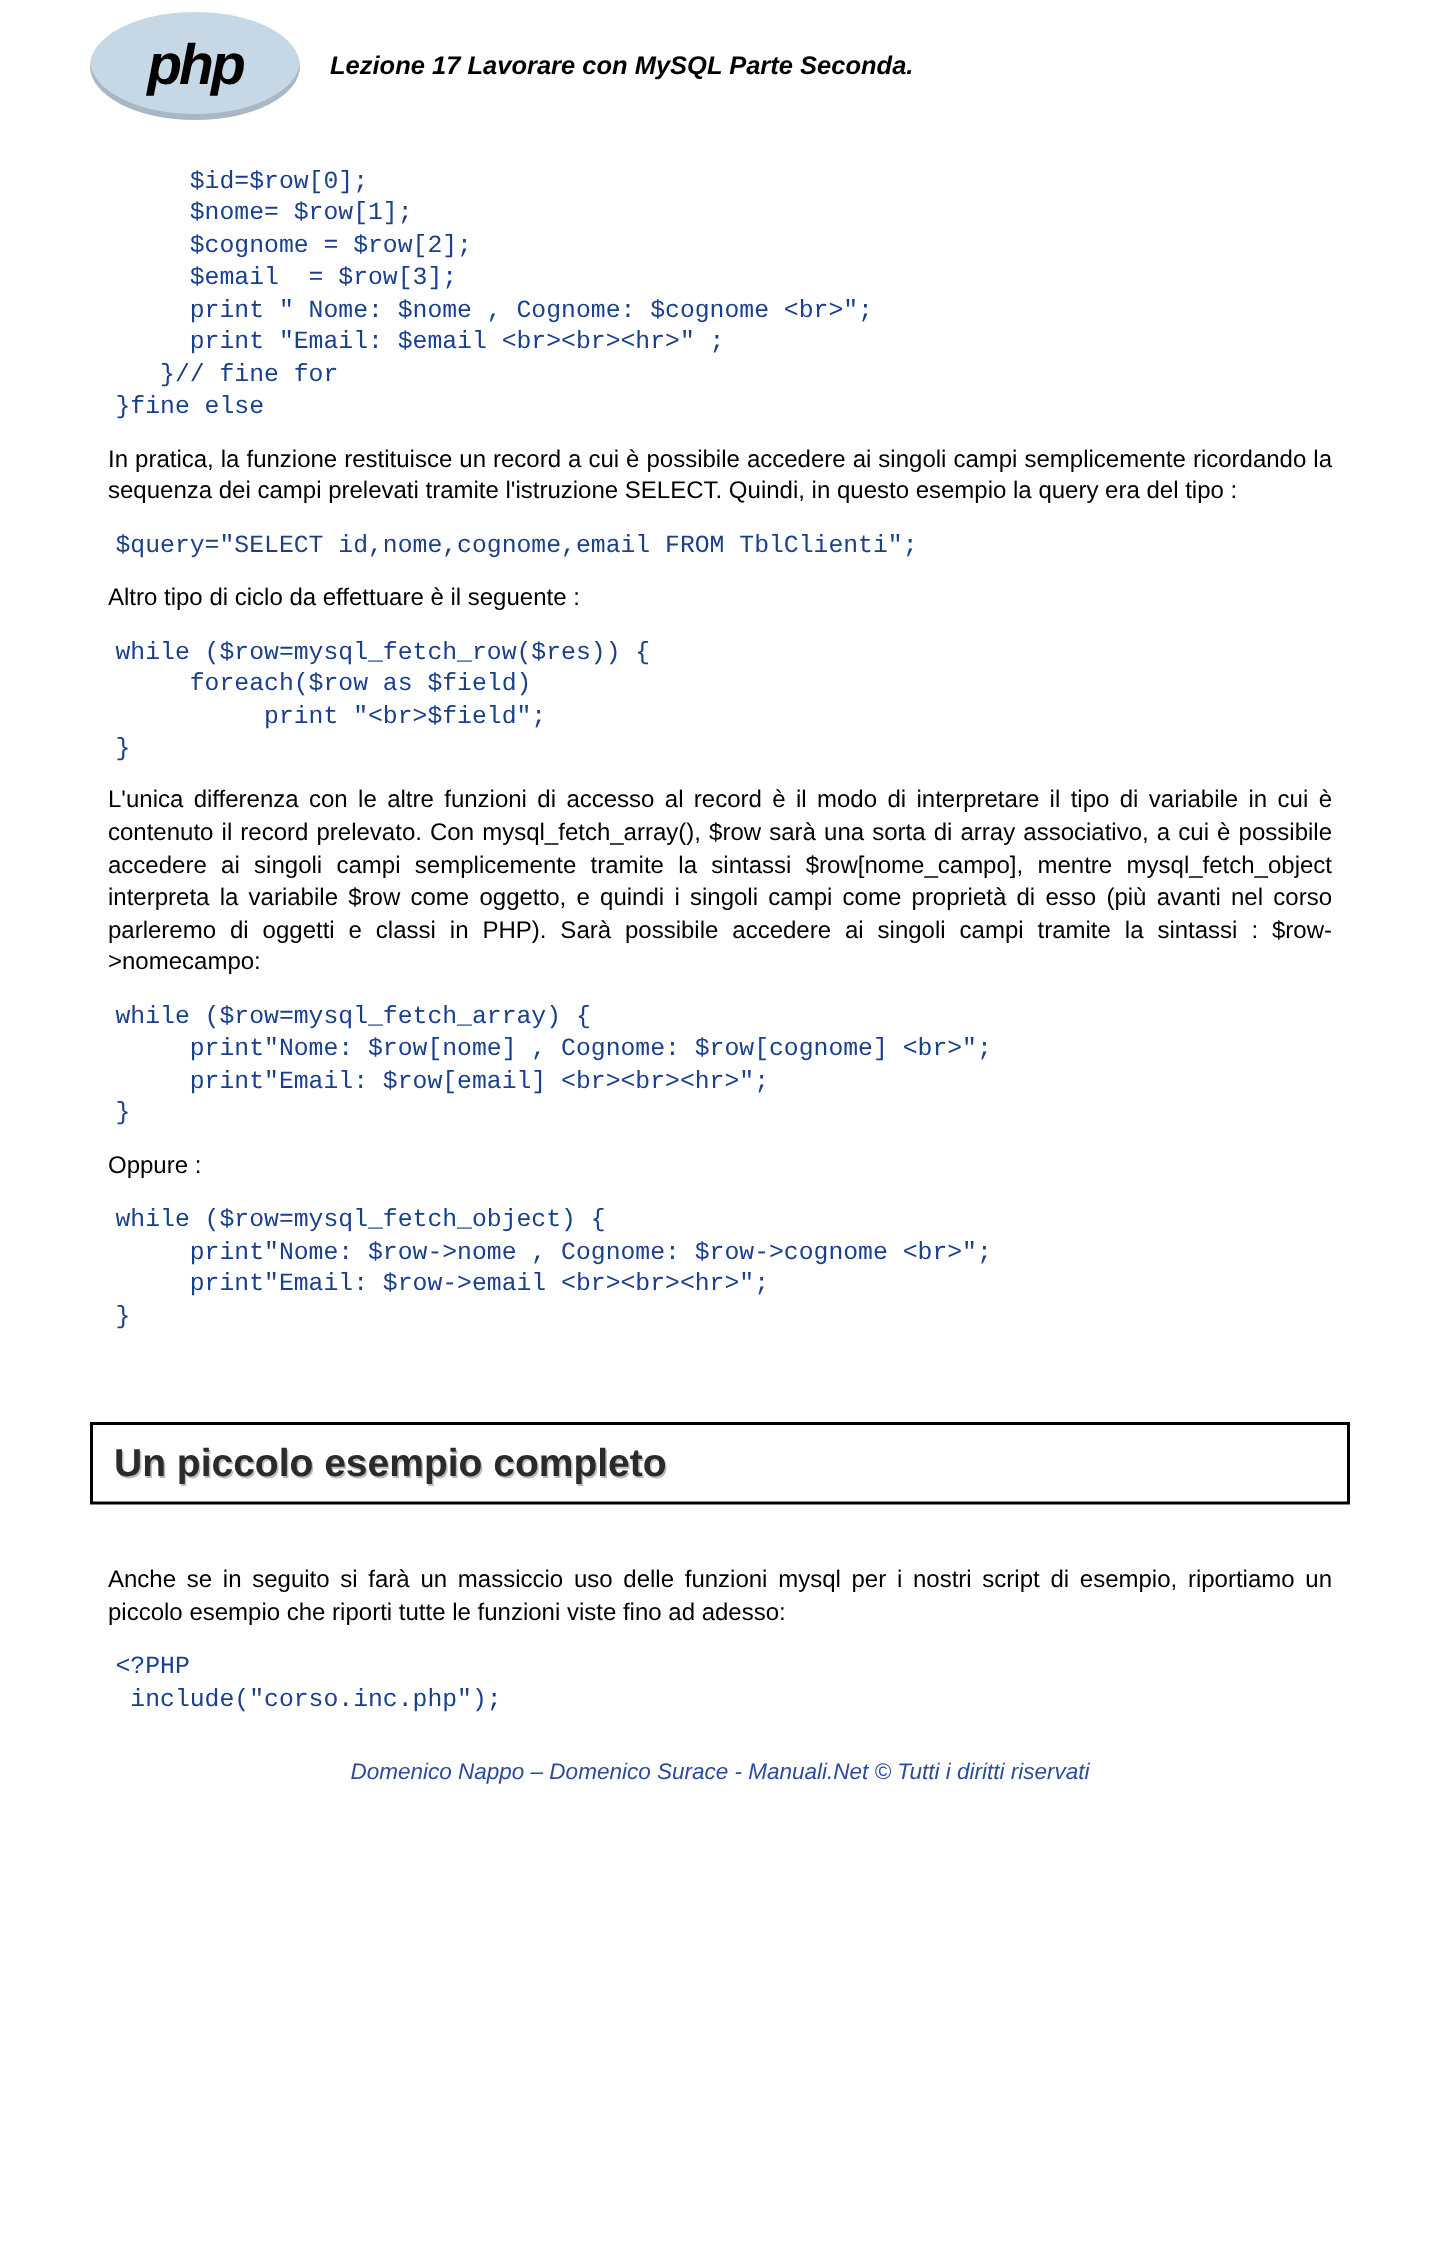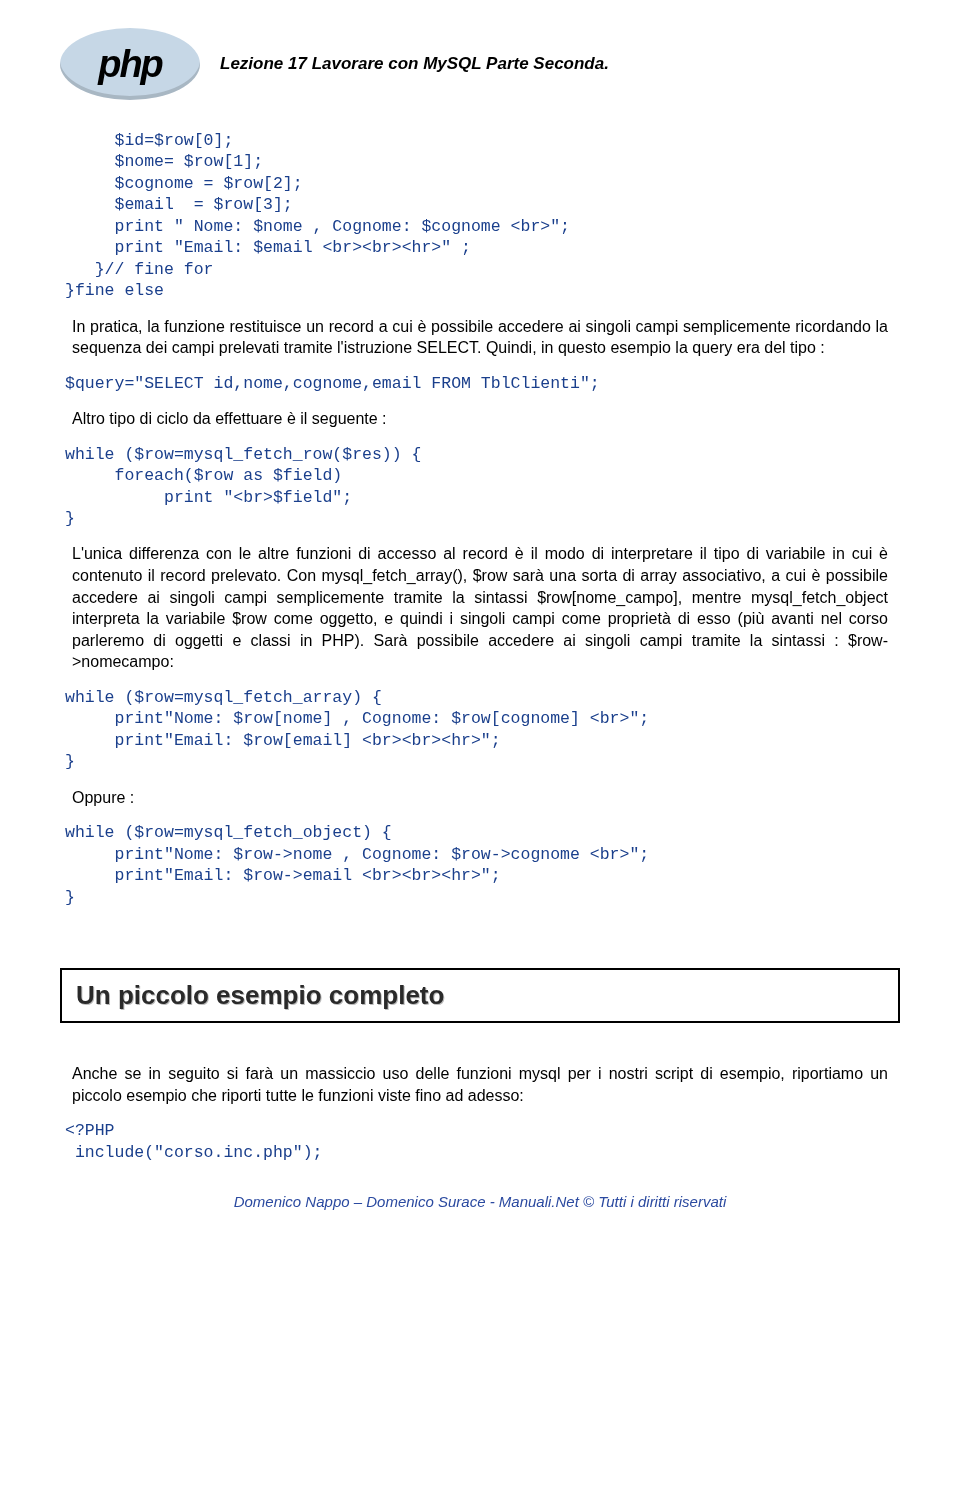--- a/index.html
+++ b/index.html
@@ -3,21 +3,21 @@
 <meta charset="utf-8">
 <style>
   body {
     margin: 0;
     padding: 0;
     background: #ffffff;
     font-family: Arial, Helvetica, sans-serif;
     width: 960px;
   }
   .page {
-    padding: 28px 60px 30px 60px;
+    padding: 8px 60px 30px 60px;
   }
   .header-row {
     display: flex;
     align-items: center;
     margin-bottom: 30px;
   }
   .logo-wrap {
     background: #c6d7e6;
     border-radius: 50% / 50%;
     width: 140px;
@@ -43,21 +43,21 @@
     font-style: italic;
     font-size: 17px;
     color: #000;
   }
   .code {
     font-family: "Courier New", monospace;
     font-size: 16.5px;
     line-height: 1.3;
     white-space: pre;
     color: #1a3f8c;
-    margin: 14px 5px;
+    margin: 14px 17px;
   }
   .body-text {
     font-family: Arial, sans-serif;
     font-size: 16px;
     line-height: 1.35;
     color: #000;
     text-align: justify;
     margin: 14px 12px;
   }
   .section-box {

